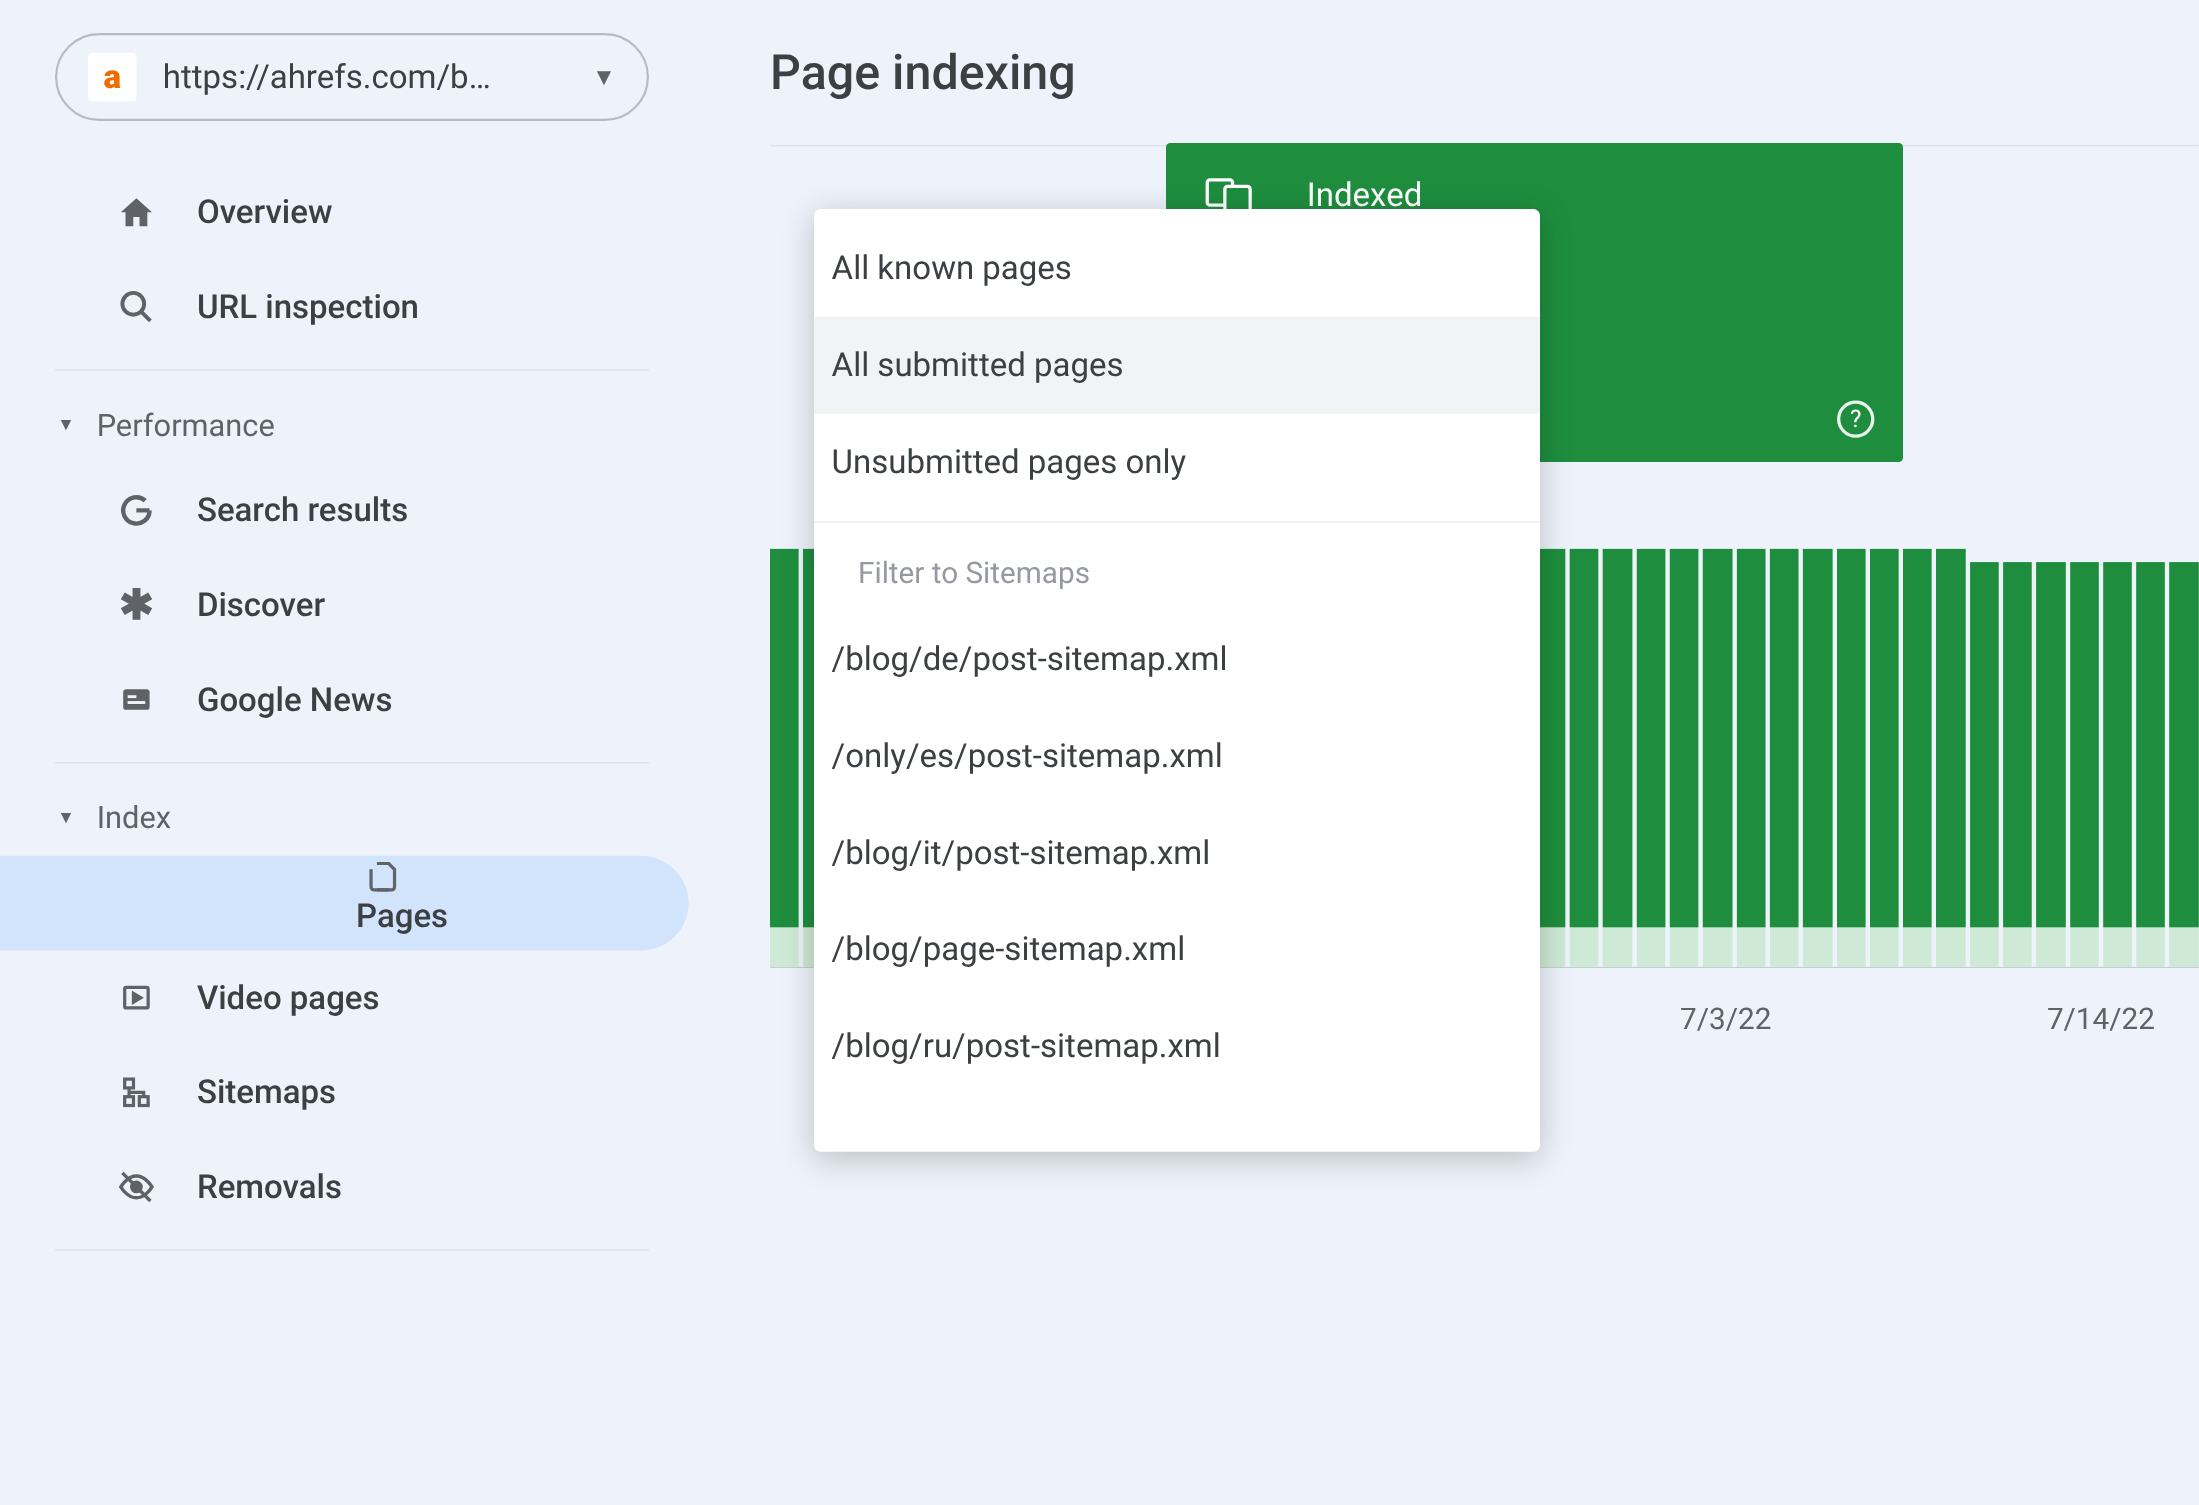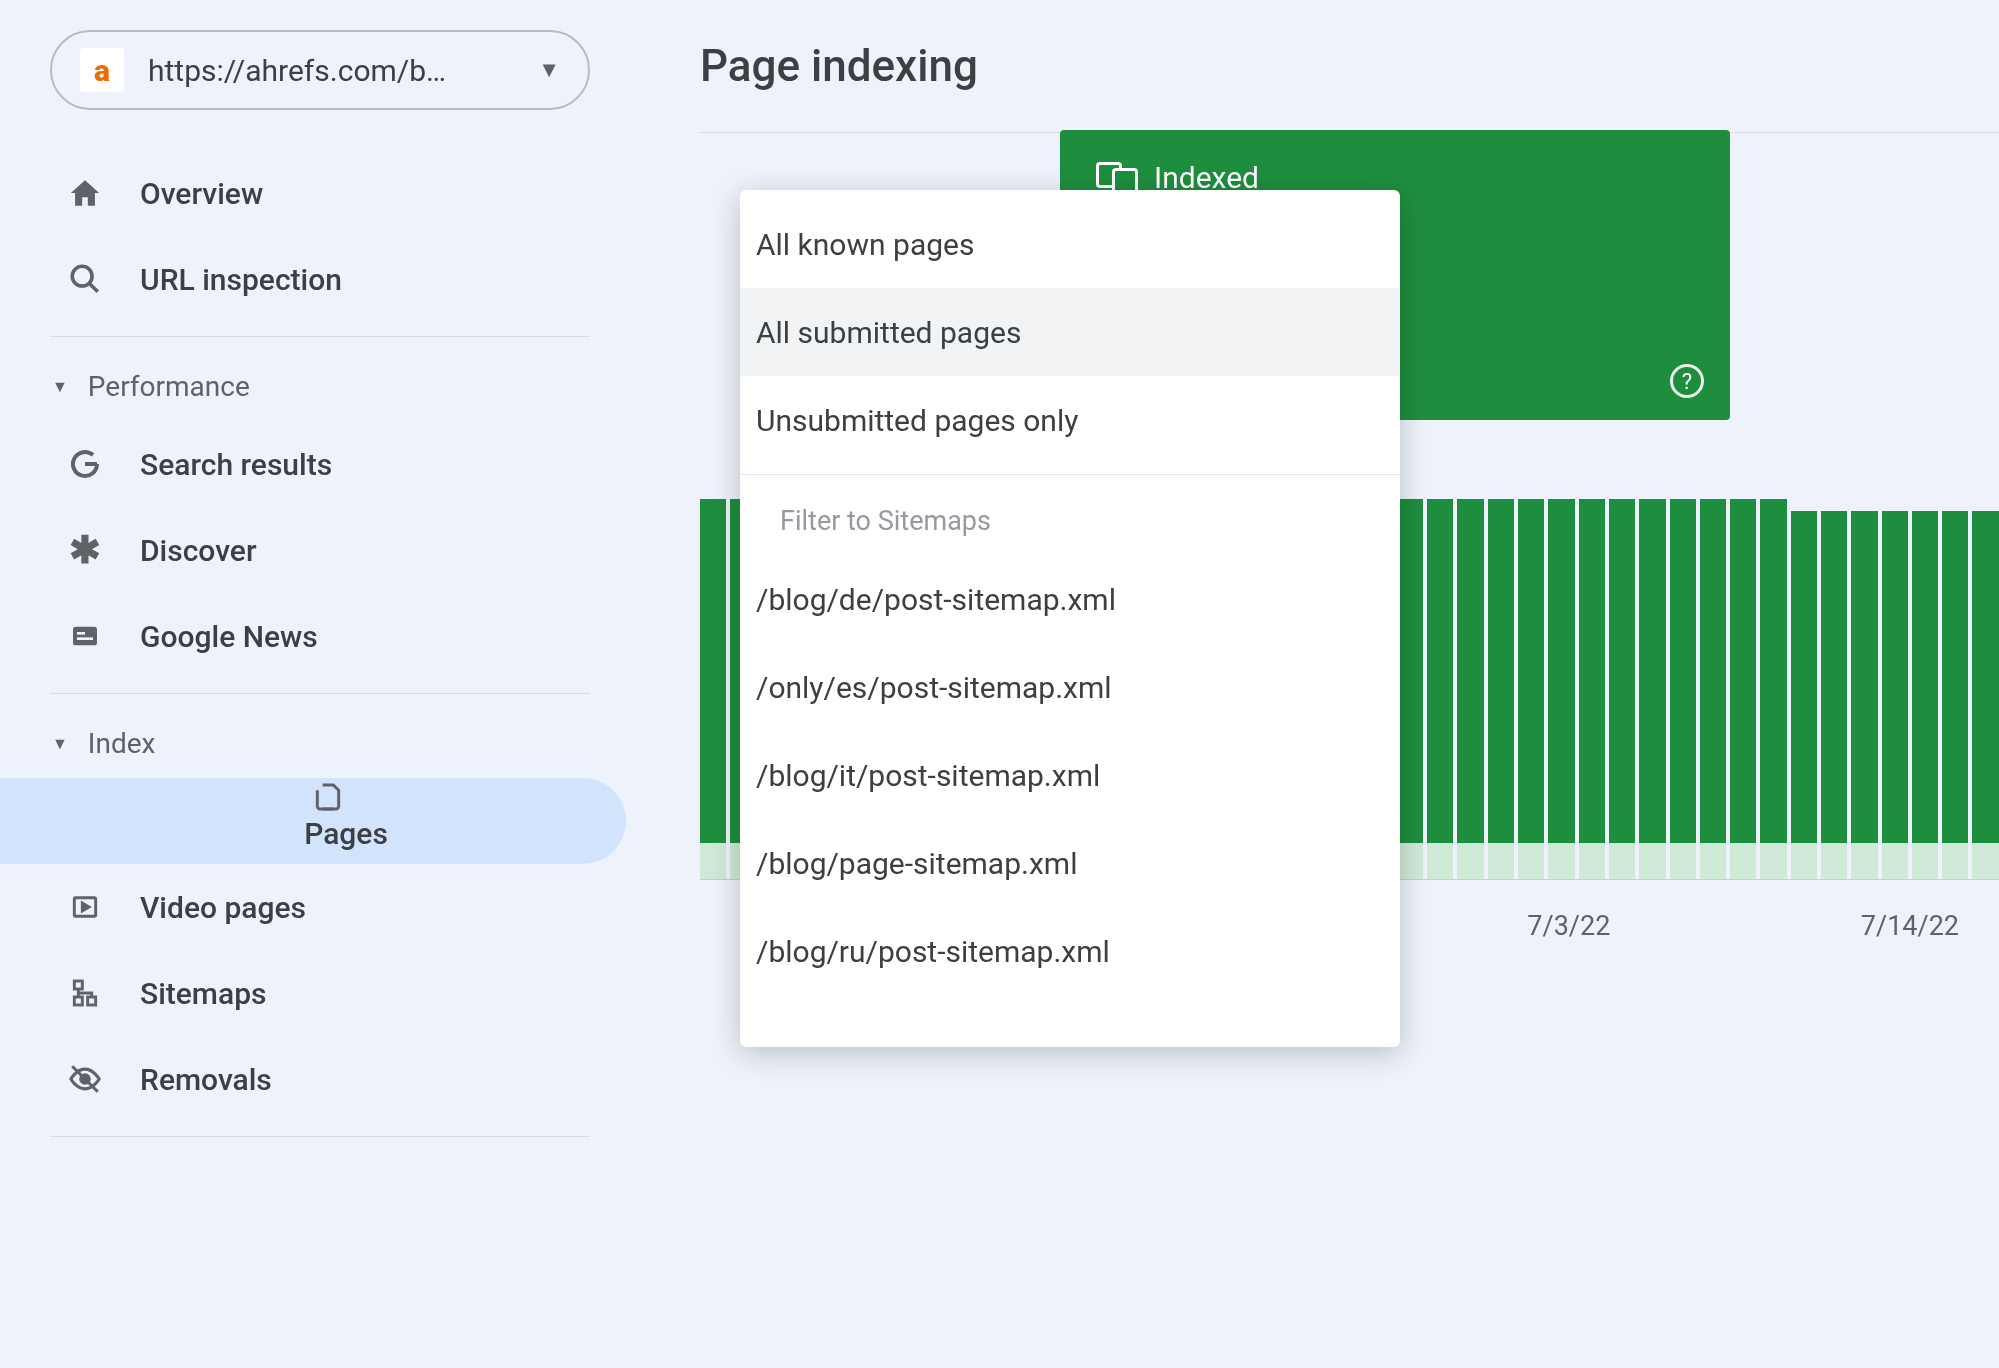--- a/index.html
+++ b/index.html
@@ -56,21 +56,21 @@
   }
   .property-selector .chev {
     font-size: 22px;
     color: #5f6368;
   }
 
   .nav-item {
     display: flex;
     align-items: center;
     height: 86px;
-    padding-left: 66px;
+    padding-left: 105px;
     cursor: pointer;
     border-radius: 0 50px 50px 0;
     margin-right: 14px;
   }
   .nav-item .icon {
     width: 38px;
     height: 38px;
     margin-right: 36px;
     display: flex;
     align-items: center;
@@ -132,20 +132,21 @@
     background: #1e8e3e;
     color: #fff;
     border-radius: 4px;
     padding: 30px 36px;
   }
   .indexed-card .legend {
     display: flex;
     align-items: center;
     font-size: 30px;
     margin-bottom: 6px;
+    gap: 34px;
   }
   .indexed-card .legend .overlap-icon {
     display: flex;
     margin-right: 16px;
   }
   .indexed-card .legend .overlap-icon span {
     width: 26px; height: 26px; border: 3px solid #fff; border-radius: 4px;
   }
   .indexed-card .legend .overlap-icon span:last-child { margin-left: -10px; margin-top: 6px; background:#1e8e3e; }
   .indexed-card .value {

